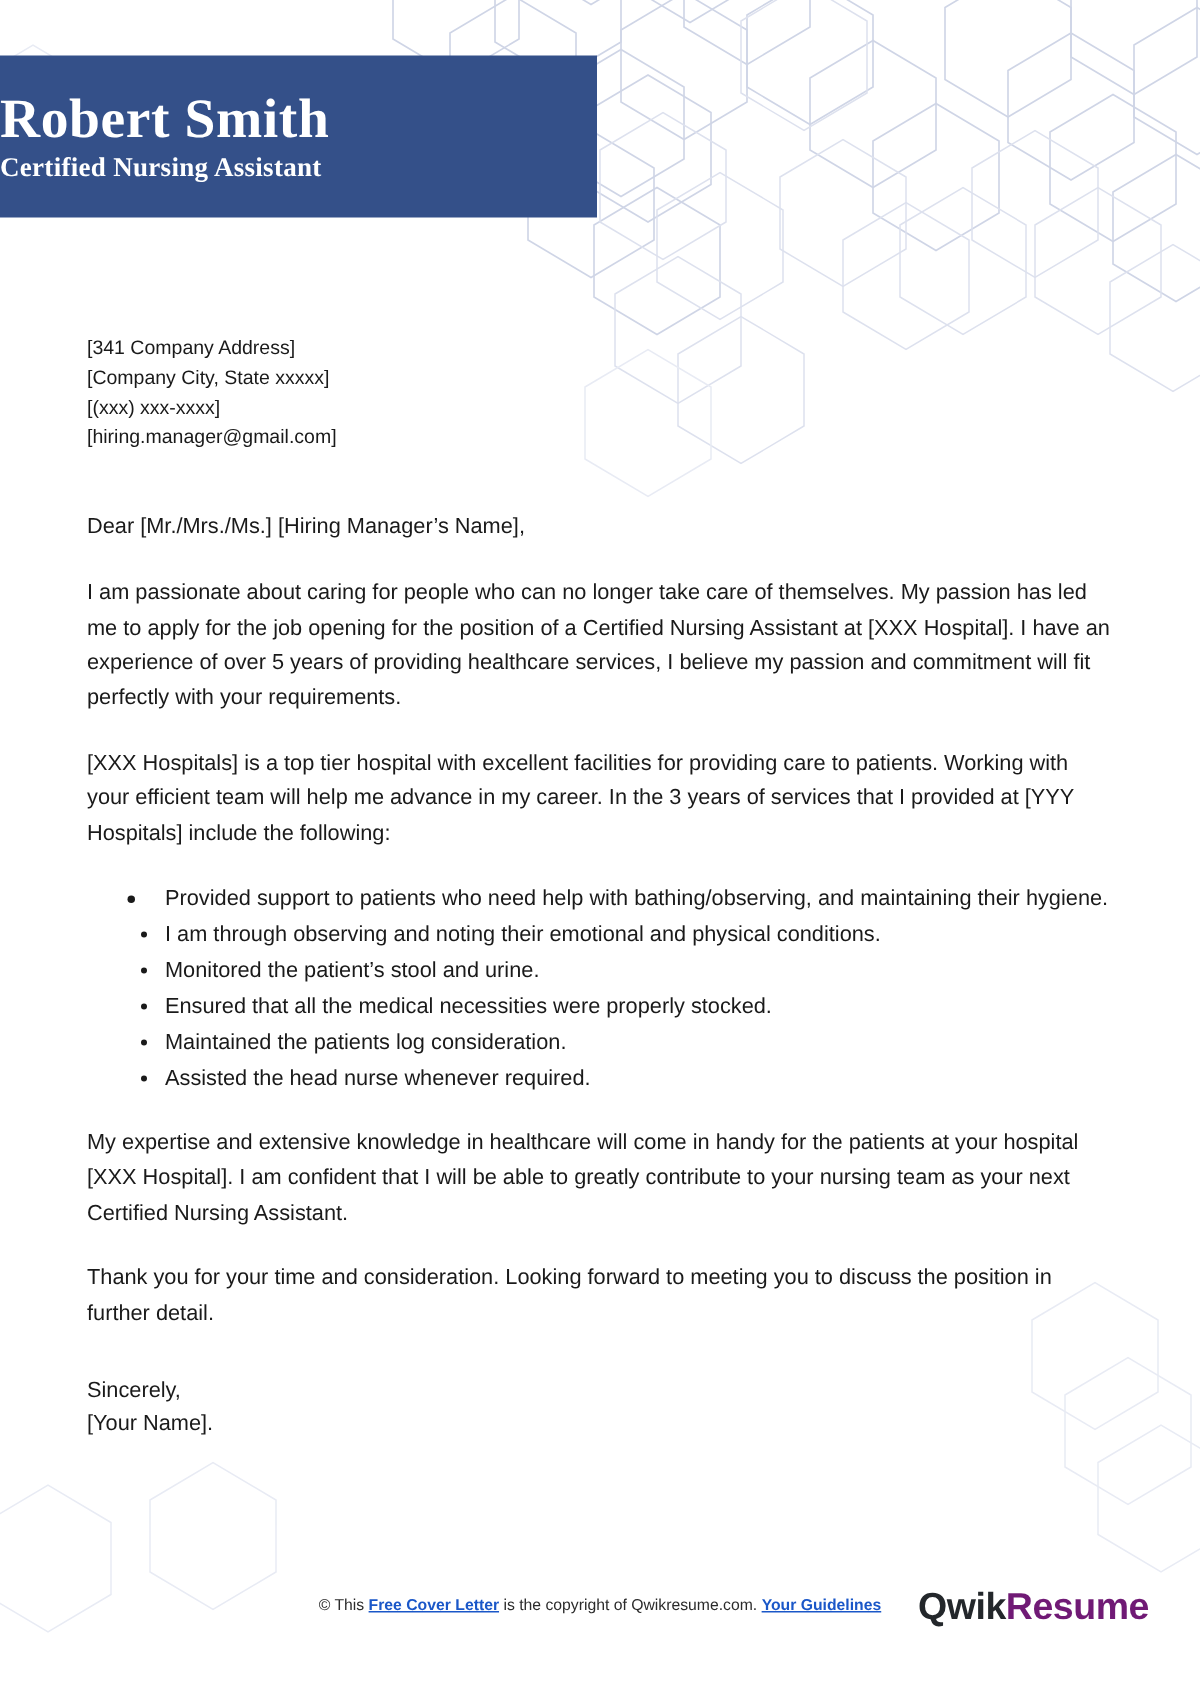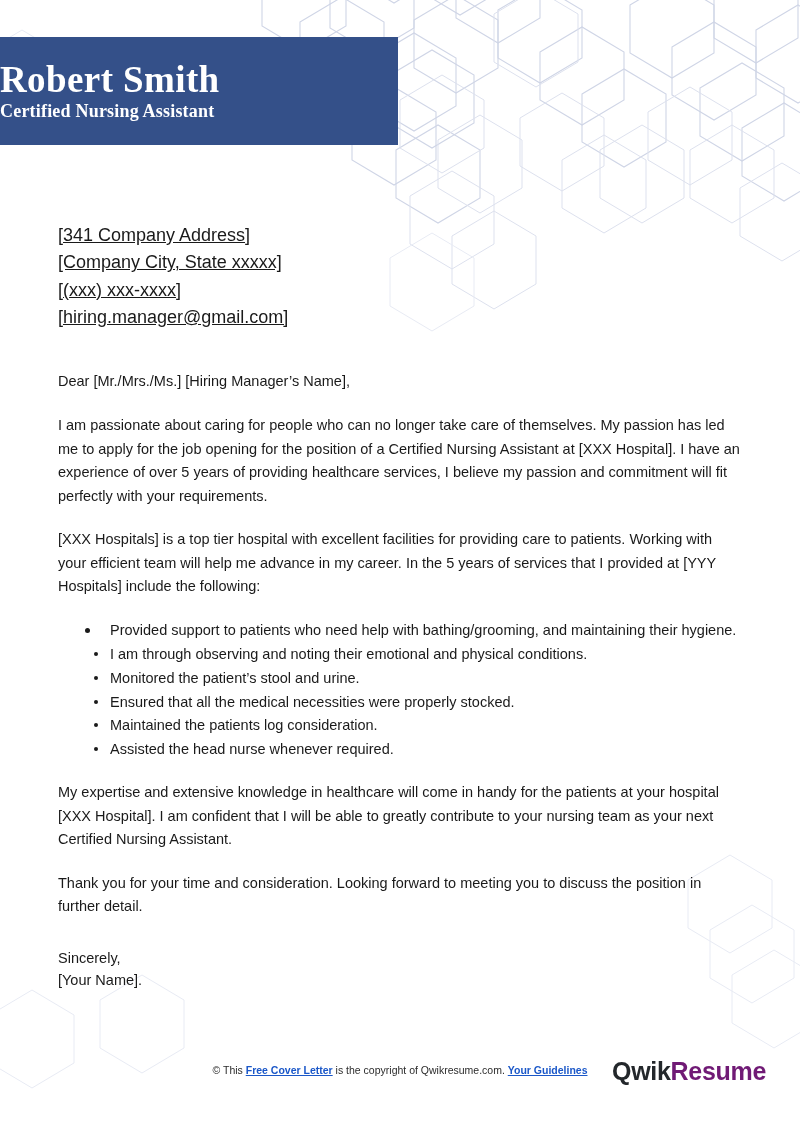--- a/index.html
+++ b/index.html
@@ -72,24 +72,23 @@
     top: 222px;
     width: 684px;
     z-index: 2;
   }
   .letter-date {
     font-size: 14.5px;
     line-height: 1.45;
     margin: 0 0 24px 0;
   }
   .addr-block {
-    font-size: 18px;
+    font-size: 13px;
     line-height: 1.52;
     margin: 0 0 40px 0;
-    text-decoration: underline;
   }
   .addr-block div { white-space: nowrap; }
 
   .salutation {
     font-size: 14.5px;
     line-height: 1.45;
     margin: 0 0 22px 0;
   }
   p.para {
     font-size: 14.5px;
@@ -234,24 +233,24 @@
     <div class="addr-block">
       <div>[341 Company Address]</div>
       <div>[Company City, State xxxxx]</div>
       <div>[(xxx) xxx-xxxx]</div>
       <div>[hiring.manager@gmail.com]</div>
     </div>
 
     <div class="salutation">Dear [Mr./Mrs./Ms.] [Hiring Manager’s Name],</div>
 
     <p class="para">I am passionate about caring for people who can no longer take care of themselves. My passion has led me to apply for the job opening for the position of a Certified Nursing Assistant at [XXX Hospital]. I have an experience of over 5 years of providing healthcare services, I believe my passion and commitment will fit perfectly with your requirements.</p>
-    <p class="para">[XXX Hospitals] is a top tier hospital with excellent facilities for providing care to patients. Working with your efficient team will help me advance in my career. In the 5 years of services that I provided at [YYY Hospitals] include the following:</p>
+    <p class="para">[XXX Hospitals] is a top tier hospital with excellent facilities for providing care to patients. Working with your efficient team will help me advance in my career. In the 3 years of services that I provided at [YYY Hospitals] include the following:</p>
 
     <ul class="duties">
-      <li>Provided support to patients who need help with bathing/grooming, and maintaining their hygiene.</li>
+      <li>Provided support to patients who need help with bathing/observing, and maintaining their hygiene.</li>
       <li>I am through observing and noting their emotional and physical conditions.</li>
       <li>Monitored the patient’s stool and urine.</li>
       <li>Ensured that all the medical necessities were properly stocked.</li>
       <li>Maintained the patients log consideration.</li>
       <li>Assisted the head nurse whenever required.</li>
     </ul>
 
     <p class="para">My expertise and extensive knowledge in healthcare will come in handy for the patients at your hospital [XXX Hospital]. I am confident that I will be able to greatly contribute to your nursing team as your next Certified Nursing Assistant.</p>
     <p class="para">Thank you for your time and consideration. Looking forward to meeting you to discuss the position in further detail.</p>
 

